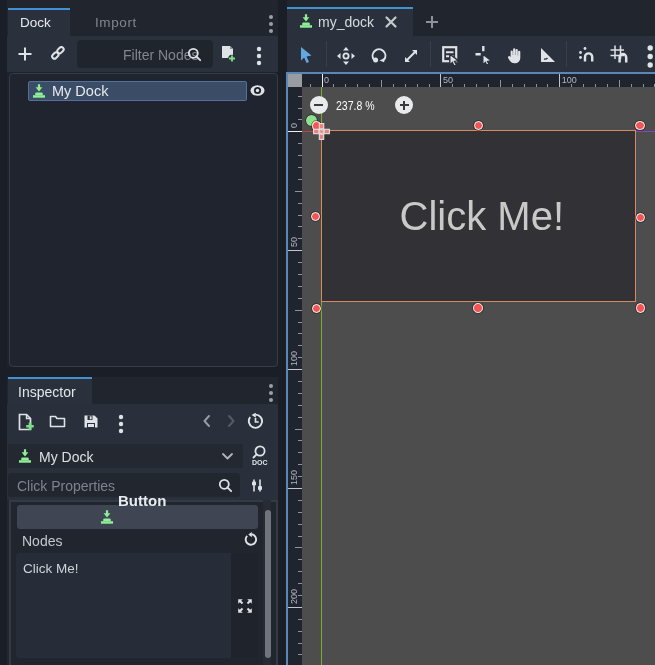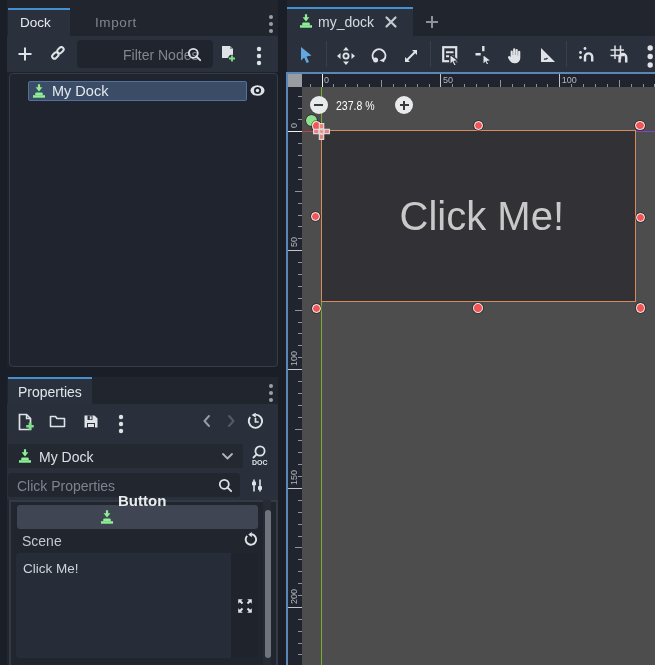--- a/index.html
+++ b/index.html
@@ -80,21 +80,21 @@
     <svg width="15" height="13" viewBox="0 0 15 13">
       <ellipse cx="7.5" cy="6.5" rx="7" ry="5.2" fill="#dfe2e6"></ellipse>
       <circle cx="7.5" cy="6.5" r="3.6" fill="#1d222c"></circle>
       <circle cx="7.5" cy="6.5" r="1.7" fill="#dfe2e6"></circle>
     </svg>
   </div>
 
 <div class="abs" style="left:7px;top:377px;width:271px;height:27px;background:#21262e;"></div>
 <div class="abs" style="left:8px;top:377px;width:84px;height:2px;background:#4391d2;"></div>
 <div class="abs" style="left:8px;top:379px;width:84px;height:25px;background:#2b313c;"></div>
-<div class="abs txt" style="left:18px;top:384px;color:#e2e6ea;">Properties</div>
+<div class="abs txt" style="left:18px;top:384px;color:#e2e6ea;">Inspector</div>
 <div class="abs" id="dots-insp" style="left:268px;top:383px;">
     <svg width="6" height="20" viewBox="0 0 6 20">
       <circle cx="3" cy="3" r="2" fill="#9aa0a8"></circle>
       <circle cx="3" cy="10" r="2" fill="#9aa0a8"></circle>
       <circle cx="3" cy="17" r="2" fill="#9aa0a8"></circle>
     </svg>
   </div>
 
 <div class="abs" style="left:7px;top:404px;width:271px;height:96px;background:#2a303b;"></div>
 <div class="abs" id="ic-newres" style="left:17px;top:413px;">
@@ -193,21 +193,21 @@
     <svg width="14" height="14" viewBox="0 0 14 14">
       <g fill="#8eef97" transform="scale(1)">
         <path d="M5.9 0.3 h2.2 v3 h2.3 l-3.4 4.2 -3.4 -4.2 h2.3 z"></path>
         <path d="M3.2 11.2 v-1.4 q0-1.3 1.3-1.3 h5 q1.3 0 1.3 1.3 v1.4 z"></path>
         <rect x="1" y="11.2" width="12" height="2.5"></rect>
       </g>
     </svg>
   </div>
 <div class="abs txt" style="left:118px;top:492px;font-weight:bold;font-size:15px;color:#e9ecef;">Button</div>
 
-<div class="abs txt" style="left:22px;top:533px;color:#c3c8cf;">Scene</div>
+<div class="abs txt" style="left:22px;top:533px;color:#c3c8cf;">Nodes</div>
 <div class="abs" id="ic-revert" style="left:244px;top:532px;">
     <svg width="15" height="15" viewBox="0 0 15 15">
       <path d="M 3.2 3.8 A 5.2 5.2 0 1 0 7.5 2.3" stroke="#dfe2e6" stroke-width="1.9" fill="none"></path>
       <path d="M7.8 0 L4.3 2.6 L7.8 5.2 Z" fill="#dfe2e6"></path>
     </svg>
   </div>
 
 <div class="abs" style="left:16px;top:553px;width:215px;height:105px;background:#262c38;border-radius:3px 0 0 3px;"></div>
 <div class="abs" style="left:231px;top:553px;width:27px;height:105px;background:#1e232c;border-radius:0 3px 3px 0;"></div>
 <div class="abs txt" style="left:23px;top:560.5px;font-size:13.5px;color:#ced3d9;">Click Me!</div>

